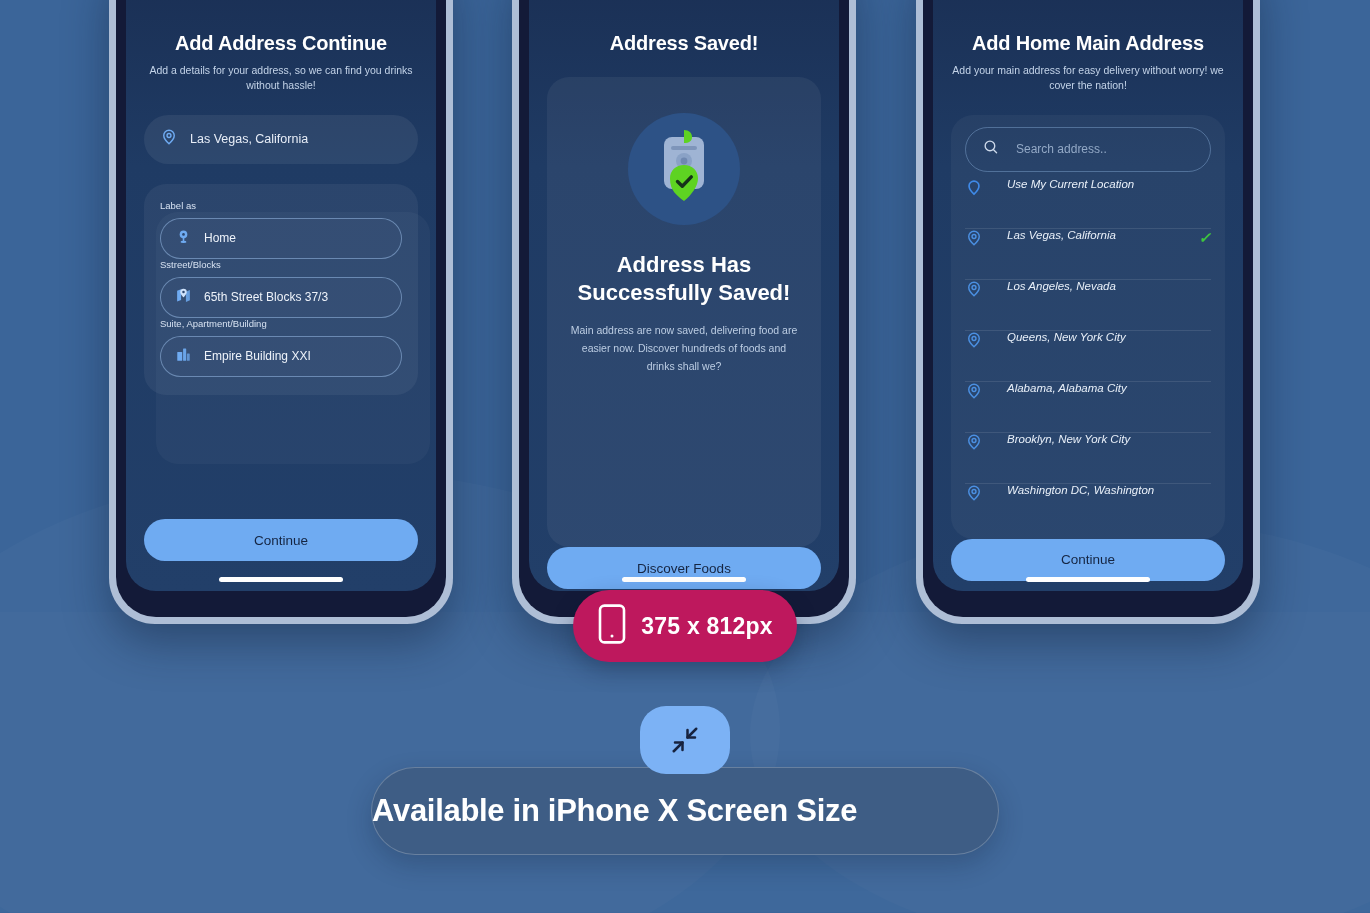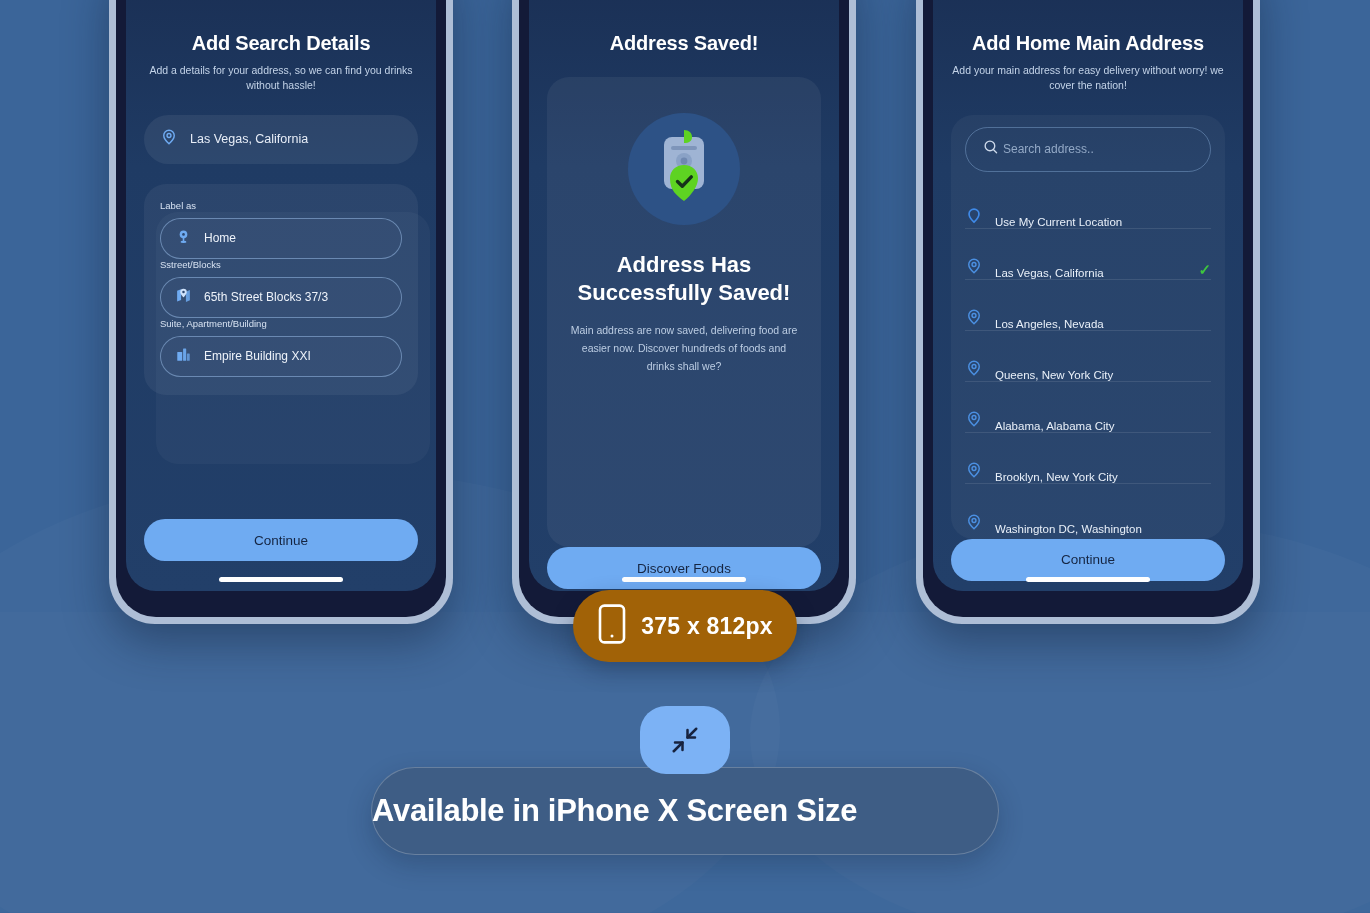--- a/index.html
+++ b/index.html
@@ -192,46 +192,47 @@
     background: rgba(255,255,255,0.045);
     padding: 12px 14px 4px 14px;
   }
   .search-box {
     height: 45px;
     border-radius: 23px;
     border: 1px solid rgba(150,188,235,0.38);
     display: flex;
     align-items: center;
     padding: 0 16px;
-    gap: 3px;
+    gap: 16px;
     margin-bottom: 6px;
   }
   .search-ph { font-size: 12px; color: #93a9c6; }
 
   .addr-row {
     height: 51px;
     display: flex;
-    align-items: flex-end;
-    gap: 12px;
+    align-items: flex-start;
+    gap: 24px;
     border-bottom: 1px solid rgba(255,255,255,0.10);
     cursor: pointer;
+    font-style: italic;
   }
   .addr-row:last-child { border-bottom: none; }
   .addr-text { font-size: 11.5px; color: #e9f0f9; flex: 1; }
   .addr-check { color: #3ec63e; font-size: 15px; font-weight: bold; }
 
   
   .size-badge {
     position: absolute;
     left: 573px;
     top: 590px;
     width: 224px;
     height: 72px;
     border-radius: 36px;
-    background: #a16207;
+    background: #be185d;
     display: flex;
     align-items: center;
     justify-content: center;
     gap: 14px;
     box-shadow: 0 8px 22px rgba(10,22,45,0.30);
     z-index: 30;
   }
   .size-badge-text {
     font-size: 23px;
     font-weight: bold;
@@ -279,21 +280,21 @@
 
 <div class="bg-blob b1"></div>
 <div class="bg-blob b2"></div>
 <div class="bg-band"></div>
 
 <div class="phone" id="phone-1">
   <div class="phone-bezel">
     <div class="screen">
 
       <div class="scr-head">
-        <div class="scr-title">Add Search Details</div>
+        <div class="scr-title">Add Address Continue</div>
         <div class="scr-sub">Add a details for your address, so we can find you drinks without hassle!</div>
       </div>
 
       <div class="scr-body">
         <div class="loc-pill">
           <span>
             <svg width="18" height="18" viewBox="0 0 24 24" fill="none" stroke="#6fabf2" stroke-width="1.9">
               <path d="M12 21s7-6.1 7-11a7 7 0 1 0-14 0c0 4.9 7 11 7 11z"></path>
               <circle cx="12" cy="10" r="2.6"></circle>
             </svg>

